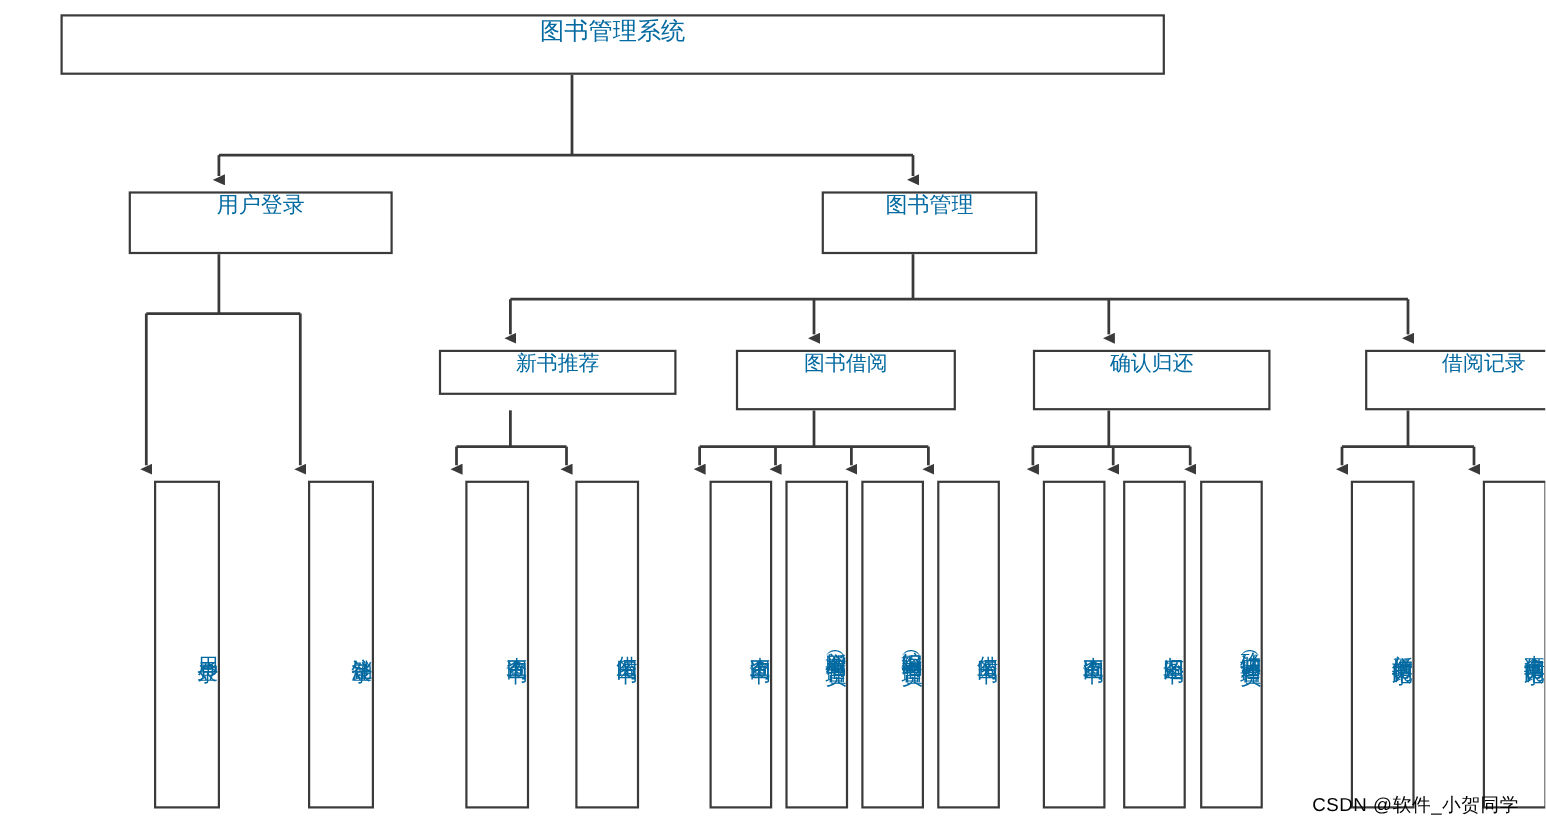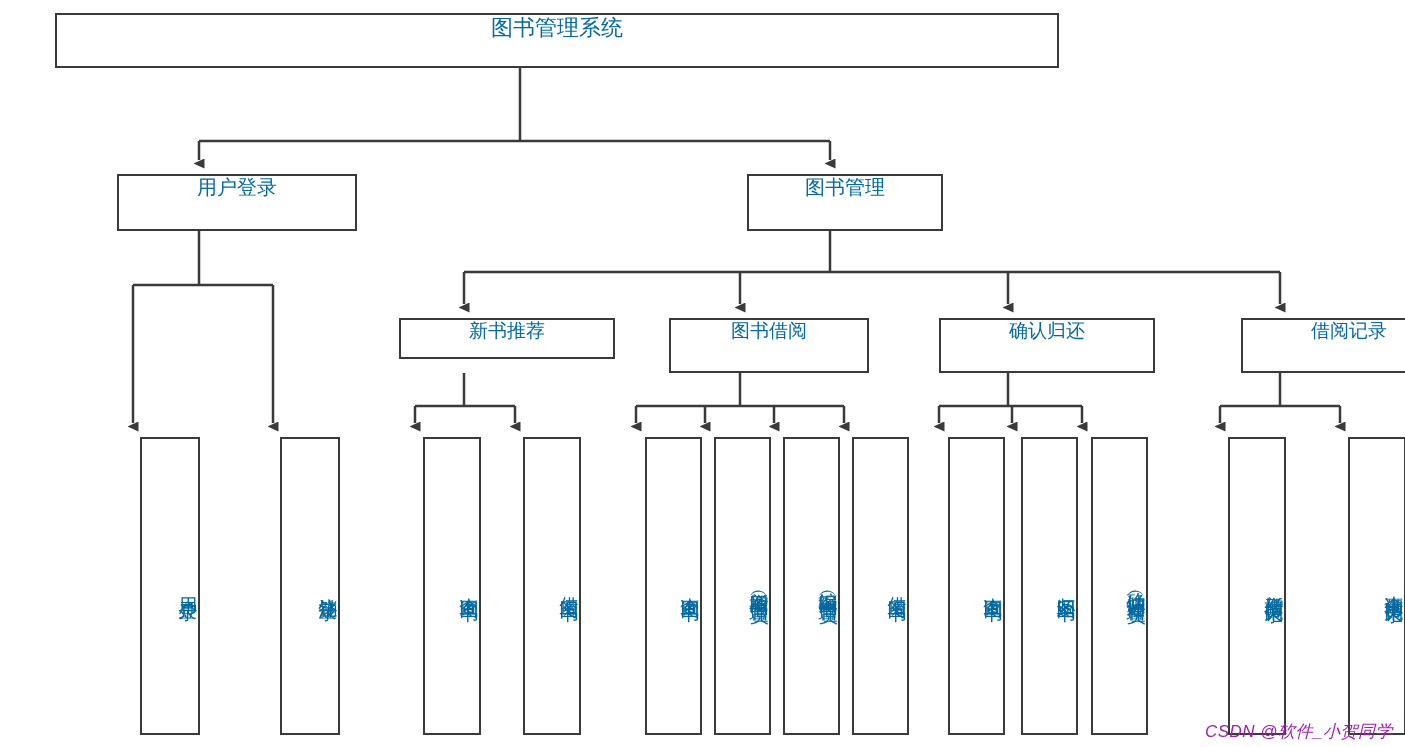--- a/index.html
+++ b/index.html
@@ -54,27 +54,26 @@
     letter-spacing: 2px;
     padding: 6px 0;
     line-height: 1;
   }
   .leaf-label {
     display: block;
     white-space: nowrap;
   }
   #watermark {
     position: absolute;
-    right: 12px;
+    right: 24px;
     bottom: 4px;
     font-size: 17px;
-    color: #a21caf;
+    color: #000000;
     letter-spacing: 0.5px;
     white-space: nowrap;
-    font-style: italic;
   }
 </style>
 </head>
 <body>
 
 <div id="canvas">
 
   <svg id="edges" viewBox="0 0 1405 747" xmlns="http://www.w3.org/2000/svg">
     <defs>
       <marker id="arrow" markerWidth="10" markerHeight="11" refX="1.5" refY="5.5" orient="auto" markerUnits="userSpaceOnUse">

